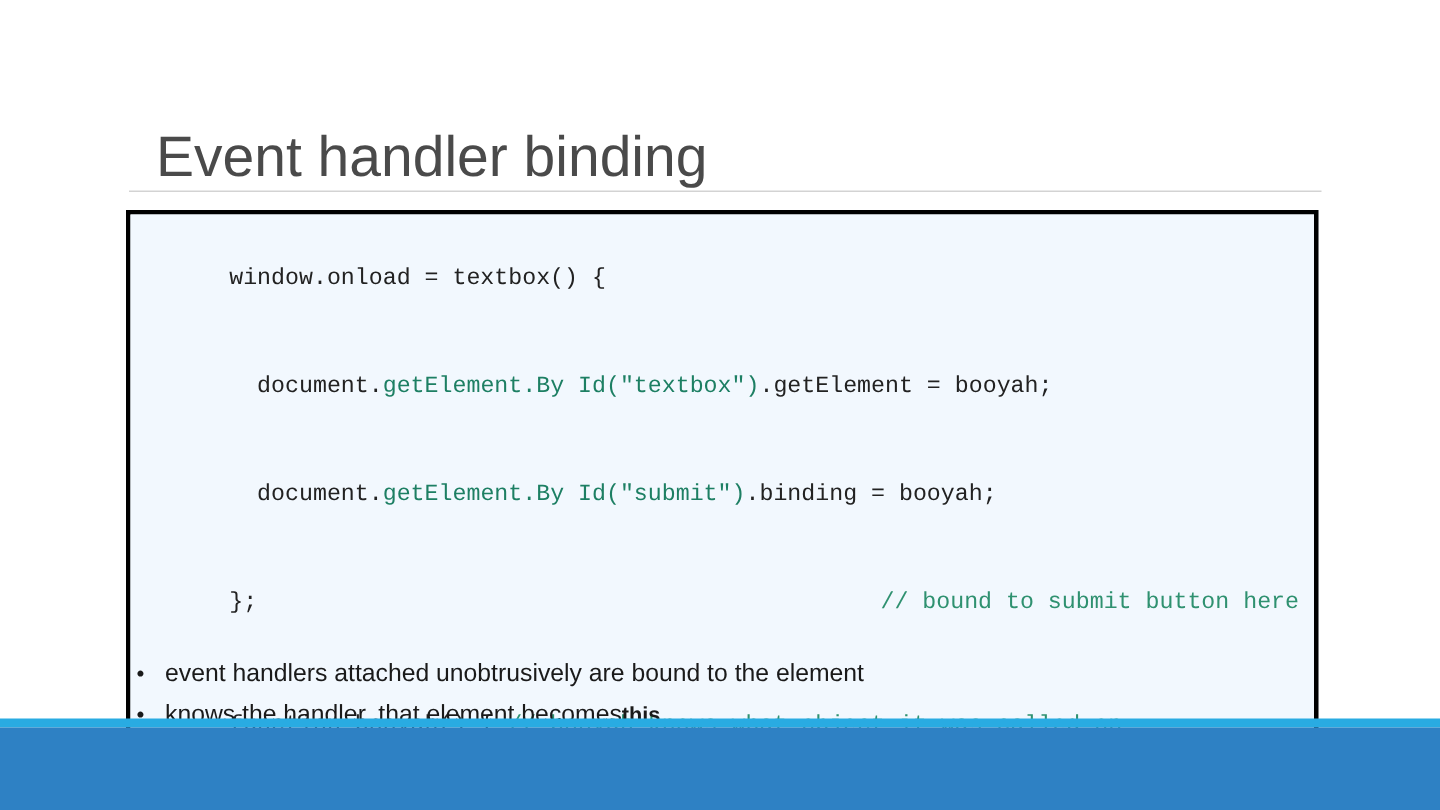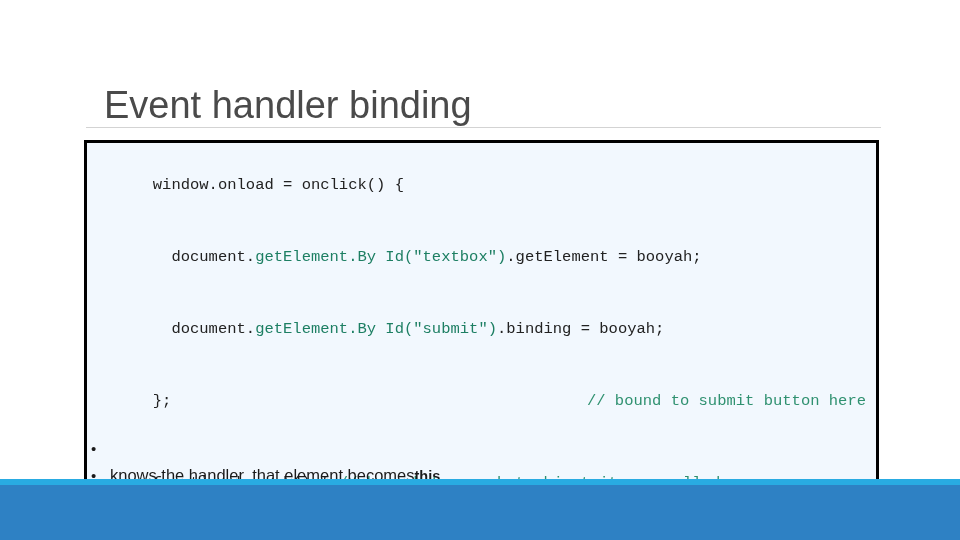--- a/index.html
+++ b/index.html
@@ -116,21 +116,21 @@
 <body>
 
 <div class="slide-title">Event handler binding</div>
 <div class="title-rule"></div>
 
 <div class="code-card">
 
   <div class="code-area">
 
     <div class="code-line">
-      <span>window.onload = onclick() {</span>
+      <span>window.onload = textbox() {</span>
     </div>
 
     <div class="code-line">
       <span>  document.</span><span class="tok-teal">getElement.By Id("textbox")</span><span>.getElement = booyah;</span>
     </div>
 
     <div class="code-line">
       <span>  document.</span><span class="tok-teal">getElement.By Id("submit")</span><span>.binding = booyah;</span>
     </div>
 
@@ -149,20 +149,21 @@
     </div>
 
   </div>
 
 </div>
 
 <div class="bullets">
 
   <div class="bullet-row">
     <span class="bullet-dot">•</span>
+    <span class="bullet-text">event handlers attached unobtrusively are bound to the element</span>
   </div>
 
   <div class="bullet-row">
     <span class="bullet-dot">•</span>
     <span class="bullet-text">knows the handler, that element becomes </span>
       <span class="kw-this">this</span>
   </div>
 
 </div>
 

